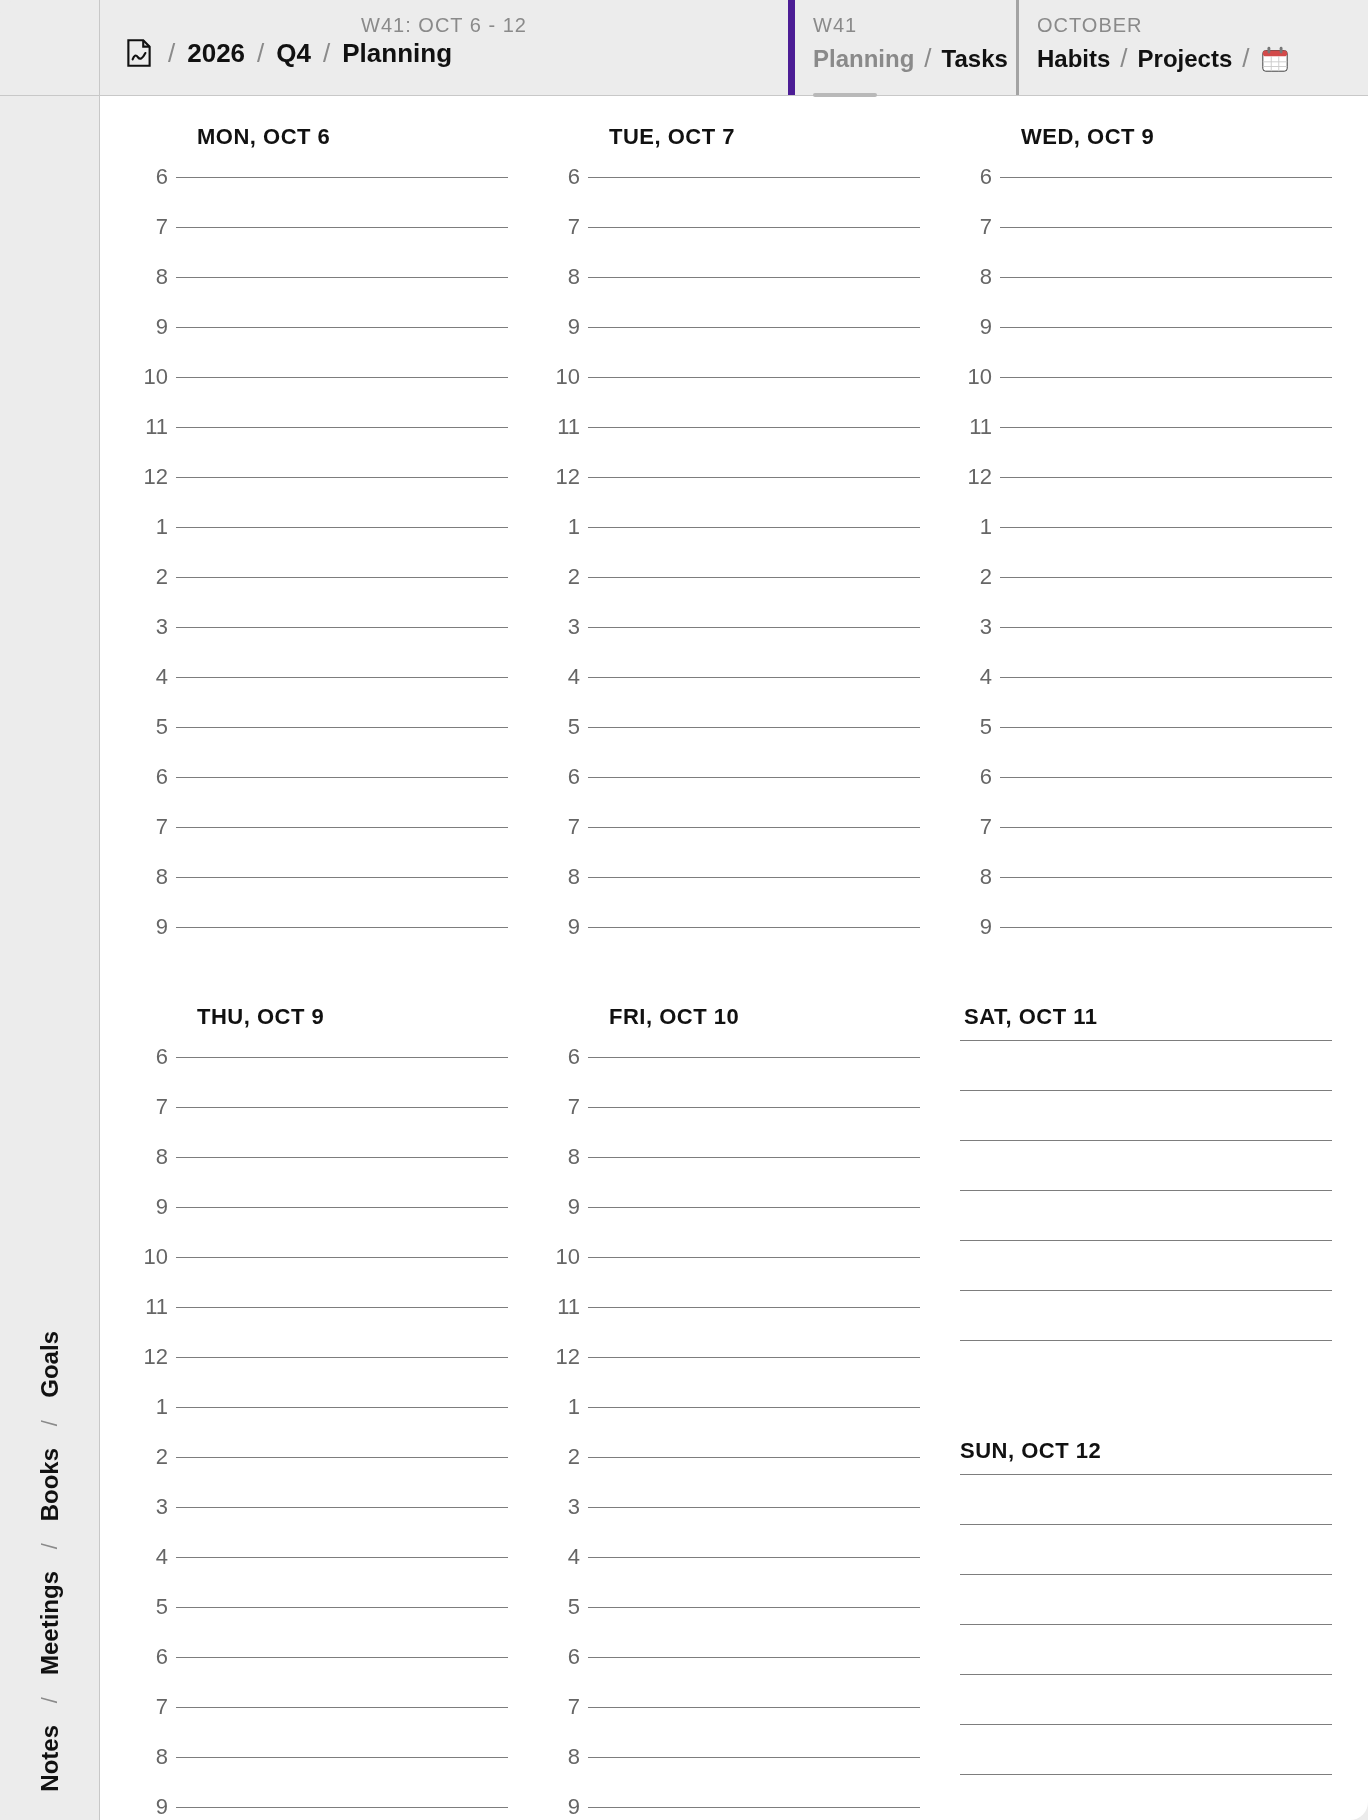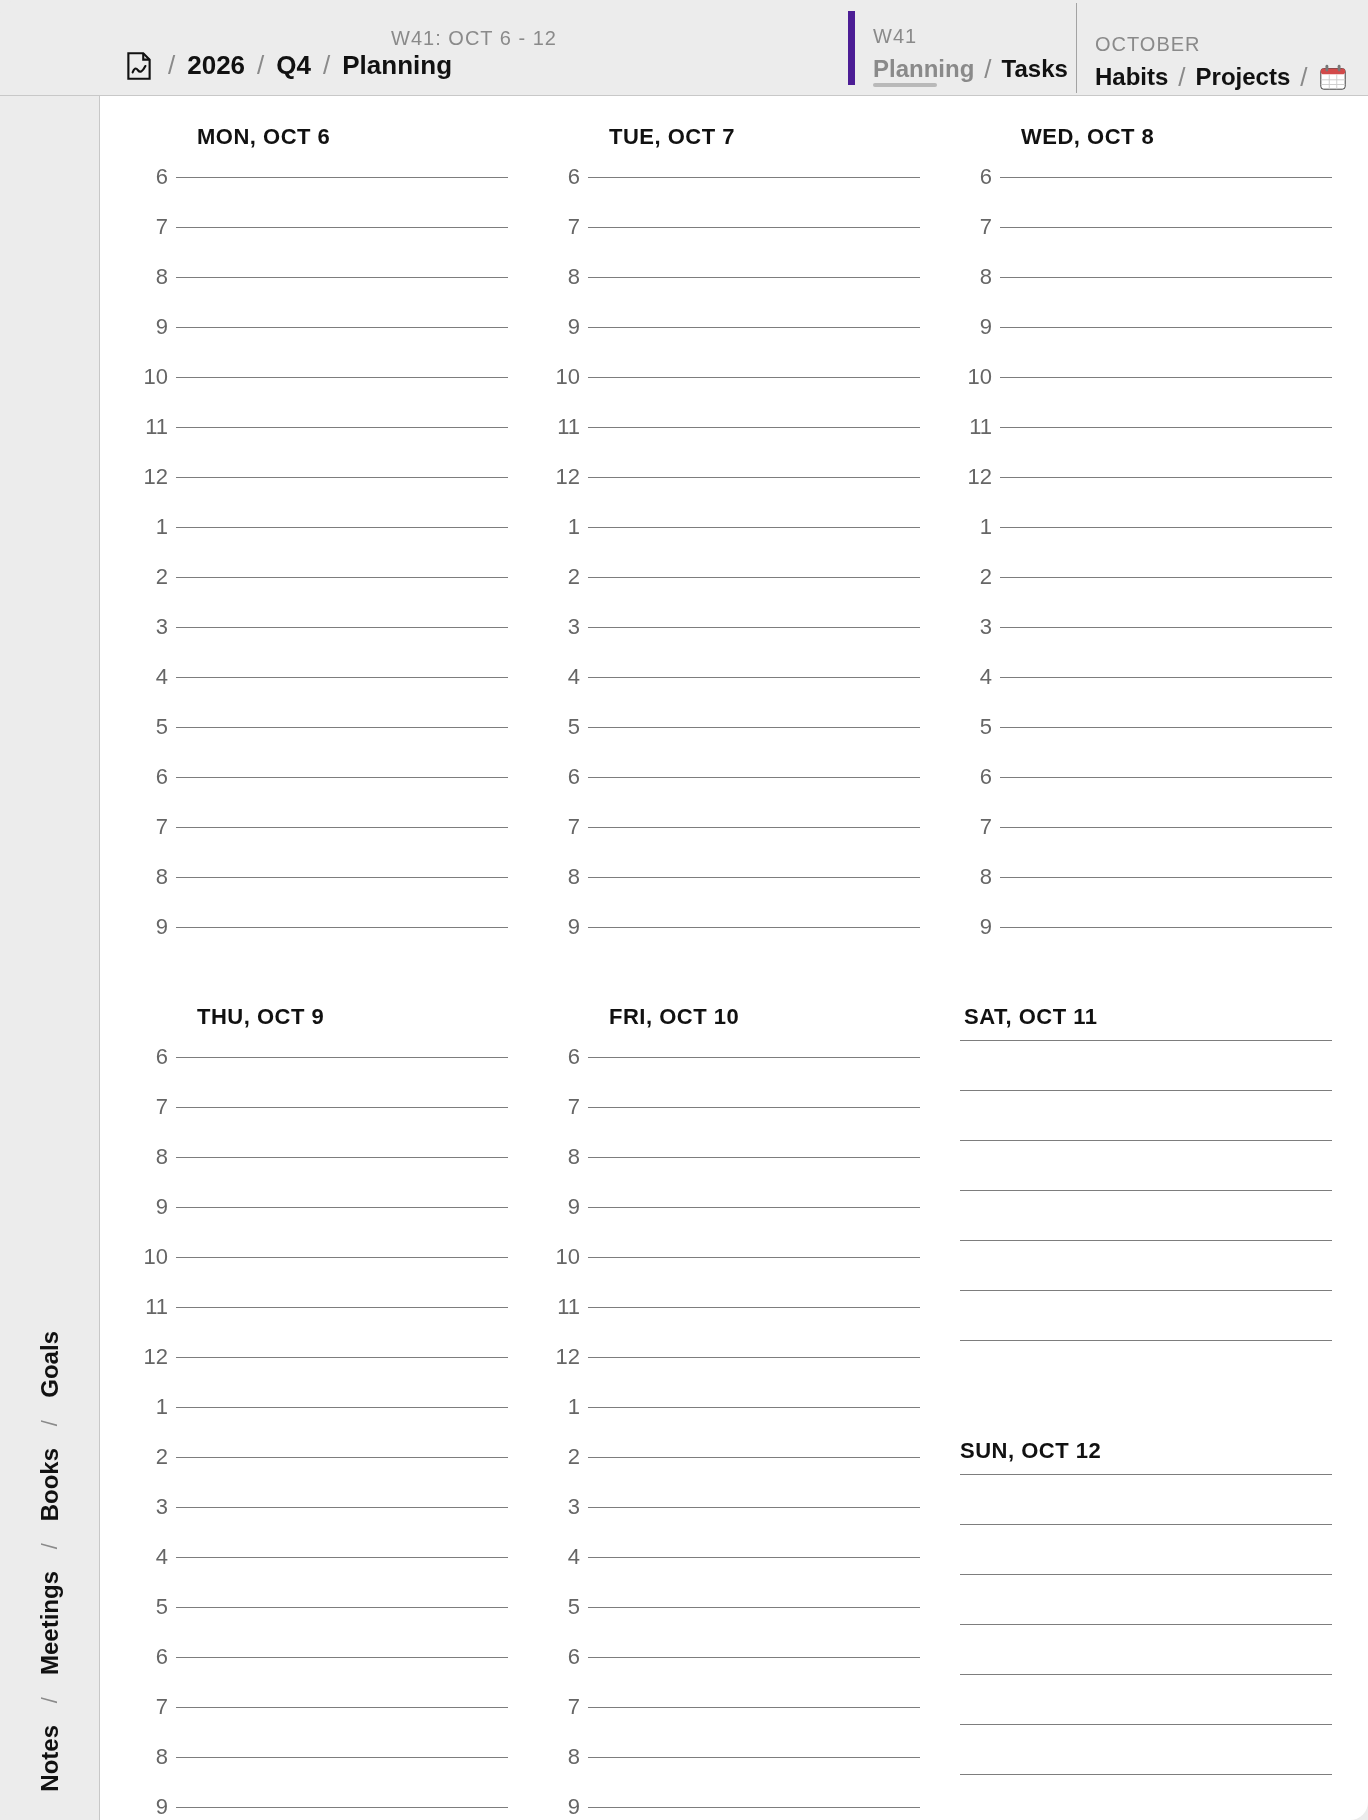--- a/index.html
+++ b/index.html
@@ -18,21 +18,20 @@
     border-radius: 18px;
     overflow: hidden;
     background: #ececec;
   }
 
   
   .header {
     display: flex;
     height: 96px;
     border-bottom: 1px solid #c8c8c8;
-    align-items: center;
   }
   .left-gutter-top {
     width: 100px;
     border-right: 1px solid #c8c8c8;
   }
   .hdr-main {
     flex: 1;
     position: relative;
     padding-left: 22px;
   }
@@ -55,21 +54,21 @@
     width: 228px;
     border-left: 7px solid #4c1d95;
     padding: 14px 18px 0 18px;
     position: relative;
   }
   .tab-over { font-size:20px; letter-spacing:1px; color:#8a8a8a; margin-bottom:6px; }
   .tab-links { display:flex; align-items:center; gap:10px; }
   .tab-link { font-size:24px; font-weight:700; }
   .tab-link.dim { color:#8a8a8a; }
   .tab-underline { position:absolute; bottom:-2px; left:18px; width:64px; height:4px; background:#b9b9b9; border-radius:2px; }
-  .hdr-month { width: 292px; border-left: 1px solid #a3a3a3; padding: 30px 18px 0 18px; }
+  .hdr-month { width: 352px; border-left: 3px solid #a3a3a3; padding: 14px 18px 0 18px; }
   .cal-icon { width:30px; height:30px; display:inline-block; vertical-align:middle; }
 
   
   .body {
     display:flex;
     height: calc(1820px - 96px);
   }
   .sidebar {
     width: 100px;
     border-right: 1px solid #c8c8c8;
@@ -357,21 +356,21 @@
                 <div class="hour-num">8</div>
                 <div class="hour-line"></div>
               </div>
               <div class="hour-row">
                 <div class="hour-num">9</div>
                 <div class="hour-line"></div>
               </div>
             </div>
           </div>
           <div class="day-col">
-            <div class="day-title">WED, OCT 8</div>
+            <div class="day-title">WED, OCT 9</div>
             <div class="hour-stack">
               <div class="work-block" style="top: 175px; height: 450px;"></div>
               <div class="hour-row">
                 <div class="hour-num">6</div>
                 <div class="hour-line"></div>
               </div>
               <div class="hour-row">
                 <div class="hour-num">7</div>
                 <div class="hour-line"></div>
               </div>

